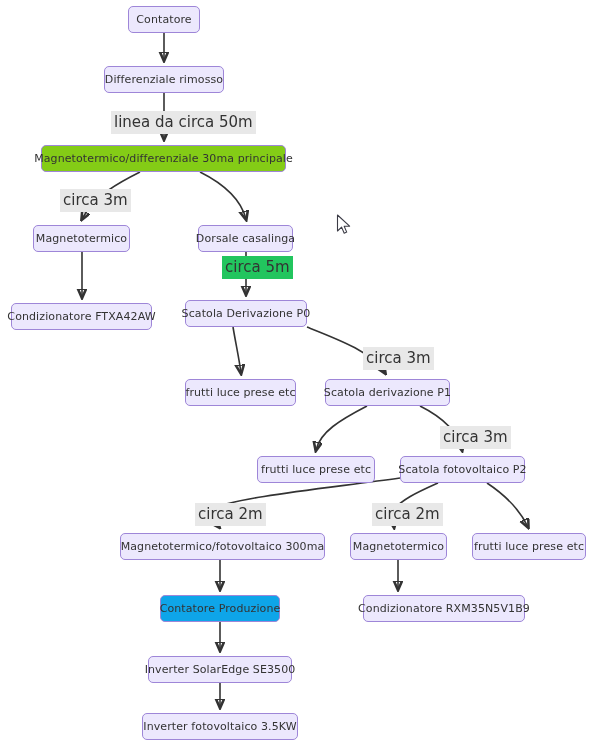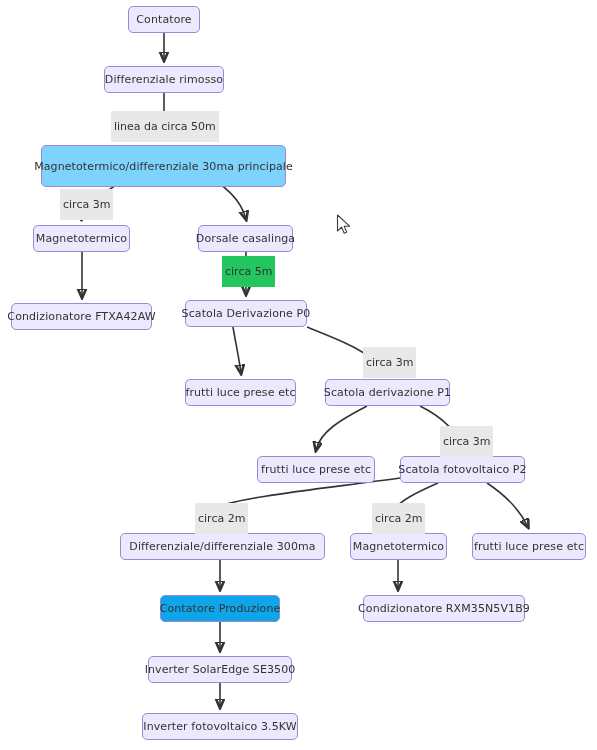--- a/index.html
+++ b/index.html
@@ -35,23 +35,23 @@
     justify-content: center;
     white-space: nowrap;
     letter-spacing: 0.1px;
     z-index: 3;
   }
   .edge-label {
     position: absolute;
     box-sizing: border-box;
     background: #e8e8e8;
     color: #333333;
-    font-size: 11px;
+    font-size: 15px;
     line-height: 1;
-    padding: 10px 3px;
+    padding: 4px 3px;
     white-space: nowrap;
     z-index: 4;
   }
   svg.edges {
     position: absolute;
     left: 0; top: 0;
     width: 597px;
     height: 750px;
     z-index: 1;
     overflow: visible;
@@ -94,30 +94,30 @@
         <path d="M220,560 L220,589" marker-end="url(#arrowhead)" stroke="#333333"></path>
         <path d="M398,560 L398,589" marker-end="url(#arrowhead)" stroke="#333333"></path>
         <path d="M220,622 L220,650" marker-end="url(#arrowhead)" stroke="#333333"></path>
         <path d="M220,683 L220,707" marker-end="url(#arrowhead)" stroke="#333333"></path>
       </g>
   </svg>
 
   <div id="node-layer">
       <div class="node" style="left: 128px; top: 6px; width: 72px; height: 27px; background: rgb(236, 232, 253); border-color: rgb(158, 134, 216); color: rgb(51, 51, 51);">Contatore</div>
       <div class="node" style="left: 104px; top: 66px; width: 120px; height: 27px; background: rgb(236, 232, 253); border-color: rgb(158, 134, 216); color: rgb(51, 51, 51); text-align: right;">Differenziale rimosso</div>
-      <div class="node" style="left: 41px; top: 145px; width: 245px; height: 42px; background: #7dd3fc; border-color: rgb(158, 134, 216); color: rgb(51, 51, 51); text-align: center;">Magnetotermico/differenziale 30ma principale</div>
+      <div class="node" style="left: 41px; top: 145px; width: 245px; height: 27px; background: #84cc16; border-color: rgb(158, 134, 216); color: rgb(51, 51, 51); text-align: center;">Magnetotermico/differenziale 30ma principale</div>
       <div class="node" style="left: 33px; top: 225px; width: 97px; height: 27px; background: rgb(236, 232, 253); border-color: rgb(158, 134, 216); color: rgb(51, 51, 51);">Magnetotermico</div>
       <div class="node" style="left: 198px; top: 225px; width: 95px; height: 27px; background: rgb(236, 232, 253); border-color: rgb(158, 134, 216); color: rgb(51, 51, 51);">Dorsale casalinga</div>
       <div class="node" style="left: 11px; top: 303px; width: 141px; height: 27px; background: rgb(236, 232, 253); border-color: rgb(158, 134, 216); color: rgb(51, 51, 51);">Condizionatore FTXA42AW</div>
       <div class="node" style="left: 185px; top: 300px; width: 122px; height: 27px; background: rgb(236, 232, 253); border-color: rgb(158, 134, 216); color: rgb(51, 51, 51);">Scatola Derivazione P0</div>
       <div class="node" style="left: 185px; top: 379px; width: 111px; height: 27px; background: rgb(236, 232, 253); border-color: rgb(158, 134, 216); color: rgb(51, 51, 51);">frutti luce prese etc</div>
       <div class="node" style="left: 325px; top: 379px; width: 125px; height: 27px; background: rgb(236, 232, 253); border-color: rgb(158, 134, 216); color: rgb(51, 51, 51);">Scatola derivazione P1</div>
       <div class="node" style="left: 257px; top: 456px; width: 118px; height: 27px; background: rgb(236, 232, 253); border-color: rgb(158, 134, 216); color: rgb(51, 51, 51);">frutti luce prese etc</div>
       <div class="node" style="left: 400px; top: 456px; width: 125px; height: 27px; background: rgb(236, 232, 253); border-color: rgb(158, 134, 216); color: rgb(51, 51, 51);">Scatola fotovoltaico P2</div>
-      <div class="node" style="left: 120px; top: 533px; width: 205px; height: 27px; background: rgb(236, 232, 253); border-color: rgb(158, 134, 216); color: rgb(51, 51, 51);">Differenziale/differenziale 300ma</div>
+      <div class="node" style="left: 120px; top: 533px; width: 205px; height: 27px; background: rgb(236, 232, 253); border-color: rgb(158, 134, 216); color: rgb(51, 51, 51);">Magnetotermico/fotovoltaico 300ma</div>
       <div class="node" style="left: 350px; top: 533px; width: 97px; height: 27px; background: rgb(236, 232, 253); border-color: rgb(158, 134, 216); color: rgb(51, 51, 51);">Magnetotermico</div>
       <div class="node" style="left: 472px; top: 533px; width: 114px; height: 27px; background: rgb(236, 232, 253); border-color: rgb(158, 134, 216); color: rgb(51, 51, 51);">frutti luce prese etc</div>
       <div class="node" style="left: 160px; top: 595px; width: 120px; height: 27px; background: #0ea5e9; border-color: rgb(158, 134, 216); color: rgb(51, 51, 51);">Contatore Produzione</div>
       <div class="node" style="left: 318px; top: 595px; width: 162px; height: 27px; background: rgb(236, 232, 253); border-color: rgb(158, 134, 216); color: rgb(51, 51, 51); margin-left: 45px;">Condizionatore RXM35N5V1B9</div>
       <div class="node" style="left: 148px; top: 656px; width: 144px; height: 27px; background: rgb(236, 232, 253); border-color: rgb(158, 134, 216); color: rgb(51, 51, 51);">Inverter SolarEdge SE3500</div>
       <div class="node" style="left: 142px; top: 713px; width: 156px; height: 27px; background: rgb(236, 232, 253); border-color: rgb(158, 134, 216); color: rgb(51, 51, 51);">Inverter fotovoltaico 3.5KW</div>
     </div>
   <div id="label-layer">
       <div class="edge-label" style="left: 111px; top: 111px; background: rgb(232, 232, 232);">linea da circa 50m</div>
       <div class="edge-label" style="left: 60px; top: 189px; background: rgb(232, 232, 232);">circa 3m</div>

